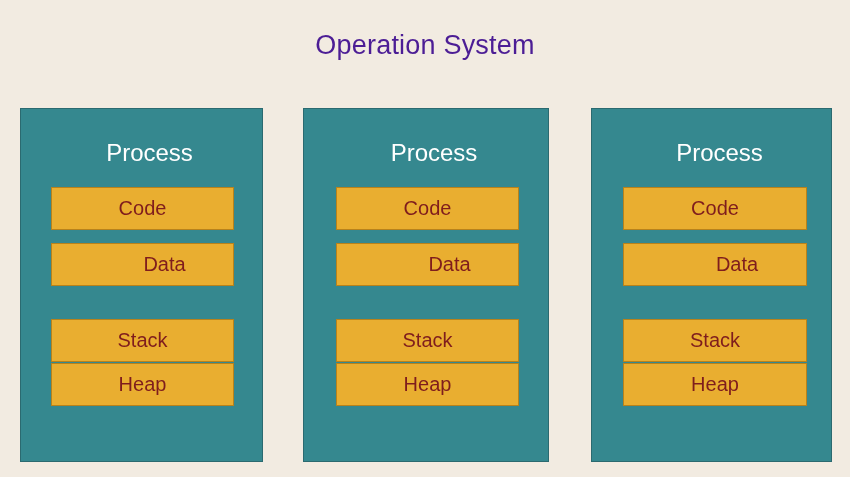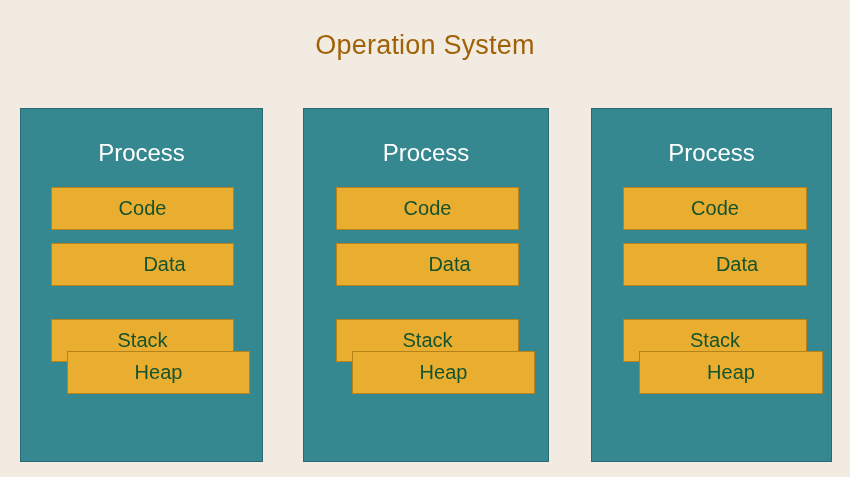--- a/index.html
+++ b/index.html
@@ -21,40 +21,40 @@
     background: #f2ebe1;
   }
   .os-title {
     position: absolute;
     left: 0;
     top: 28px;
     width: 850px;
     text-align: center;
     font-size: 27px;
     line-height: 34px;
-    color: #a16207;
+    color: #4c1d95;
     font-weight: 400;
     letter-spacing: 0.2px;
     white-space: nowrap;
   }
   .process-box {
     position: absolute;
     top: 108px;
     height: 354px;
     background: #35888f;
     border: 1px solid #2b6a70;
     box-sizing: border-box;
   }
   .process-box.p1 { left: 20px;  width: 243px; }
   .process-box.p2 { left: 303px; width: 246px; }
   .process-box.p3 { left: 591px; width: 241px; }
 
   .process-title {
     position: absolute;
-    left: 0;
+    left: 8px;
     top: 29px;
     width: 100%;
     text-align: center;
     font-size: 24px;
     line-height: 30px;
     color: #ffffff;
     font-weight: 400;
     white-space: nowrap;
   }
   .segments {
@@ -62,35 +62,35 @@
     left: 0;
     top: 78px;
     width: 100%;
   }
   .segment {
     position: absolute;
     height: 43px;
     background: #e9ae30;
     border: 1px solid #b8821b;
     box-sizing: border-box;
-    color: #14532d;
+    color: #7f1d1d;
     font-size: 20px;
     line-height: 41px;
     text-align: center;
     white-space: nowrap;
   }
   
   .p1 .segment { left: 30px; right: 30px; width: 183px; }
   .p2 .segment { left: 32px; width: 183px; }
   .p3 .segment { left: 31px; width: 184px; }
 
   .segment.s0 { top: 0px; }
   .segment.s1 { top: 56px; padding-left: 44px; }
   .segment.s2 { top: 132px; }
-  .segment.s3 { top: 164px; margin-left: 16px; }
+  .segment.s3 { top: 176px; }
 </style>
 </head>
 <body>
 
 <div id="canvas">
 
   <div class="os-title">Operation System</div>
 
   <div class="process-box p1">
     <div class="process-title">Process</div>

